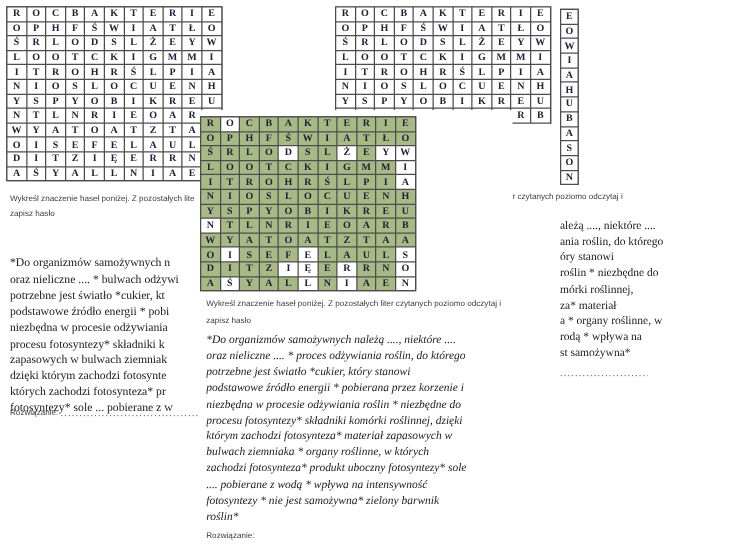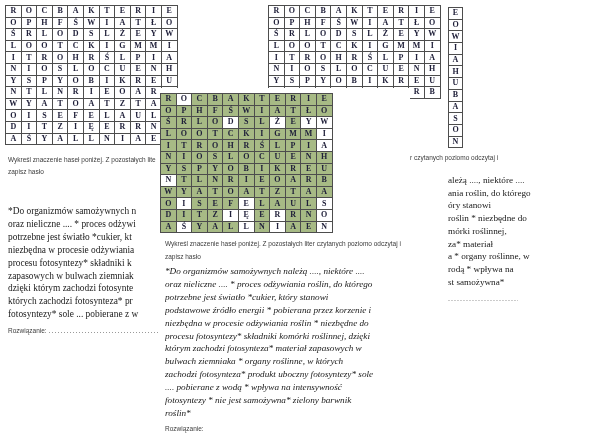--- a/index.html
+++ b/index.html
@@ -299,22 +299,23 @@
       <div class="cell">S</div>
       <div class="cell">O</div>
       <div class="cell">N</div>
     </div>
 
   <div id="copy-a-text" class="abs">
     <div id="copy-a-h1" class="hd">Wykreśl znaczenie haseł poniżej. Z pozostałych lite</div>
     <div id="copy-a-h2" class="hd">zapisz hasło</div>
     <div id="copy-a-lines">
         <div class="line-a">*Do organizmów samożywnych n</div>
-        <div class="line-a">oraz nieliczne .... * proces odżywi</div>
+        <div class="line-a">oraz nieliczne .... * bulwach odżywi</div>
         <div class="line-a">potrzebne jest światło *cukier, kt</div>
+        <div class="line-a">podstawowe źródło energii * pobi</div>
         <div class="line-a">niezbędna w procesie odżywiania</div>
         <div class="line-a">procesu fotosyntezy* składniki k</div>
         <div class="line-a">zapasowych w bulwach ziemniak</div>
         <div class="line-a">dzięki którym zachodzi fotosynte</div>
         <div class="line-a">których zachodzi fotosynteza* pr</div>
         <div class="line-a">fotosyntezy* sole ... pobierane z w</div>
       </div>
     <div id="copy-a-sol" class="sol">
       <span>Rozwiązanie:</span>&nbsp;<span class="dots" style="flex:1">......................................................</span>
     </div>

